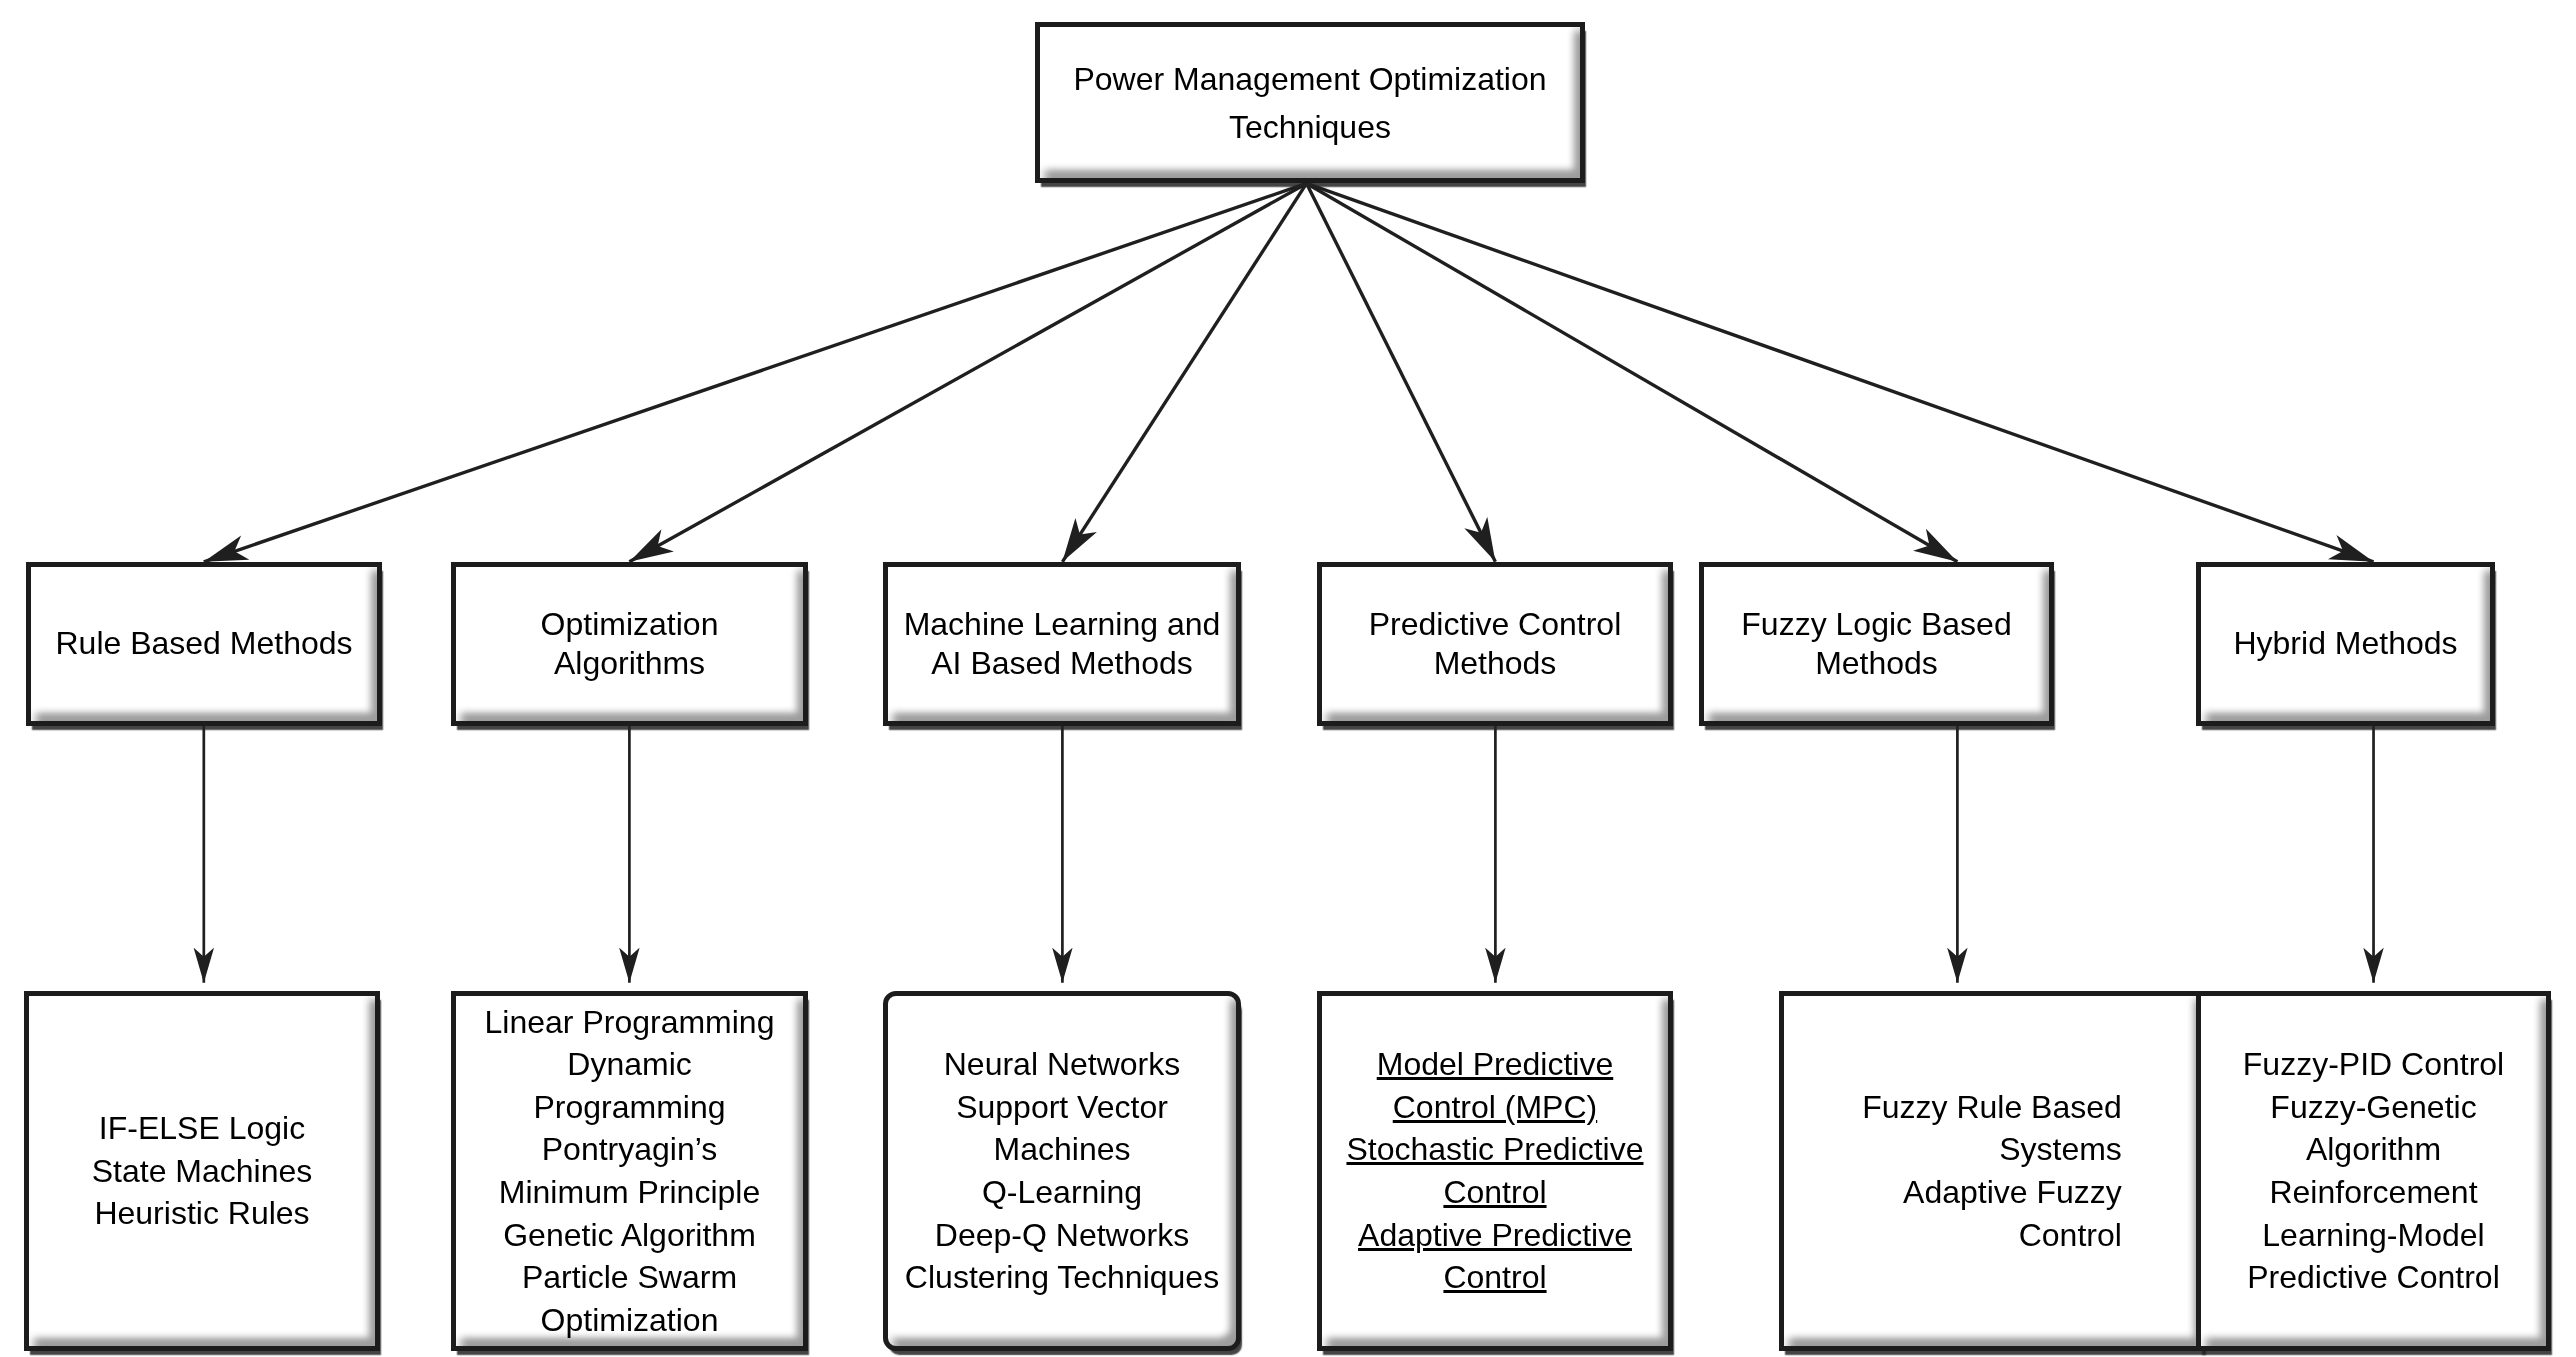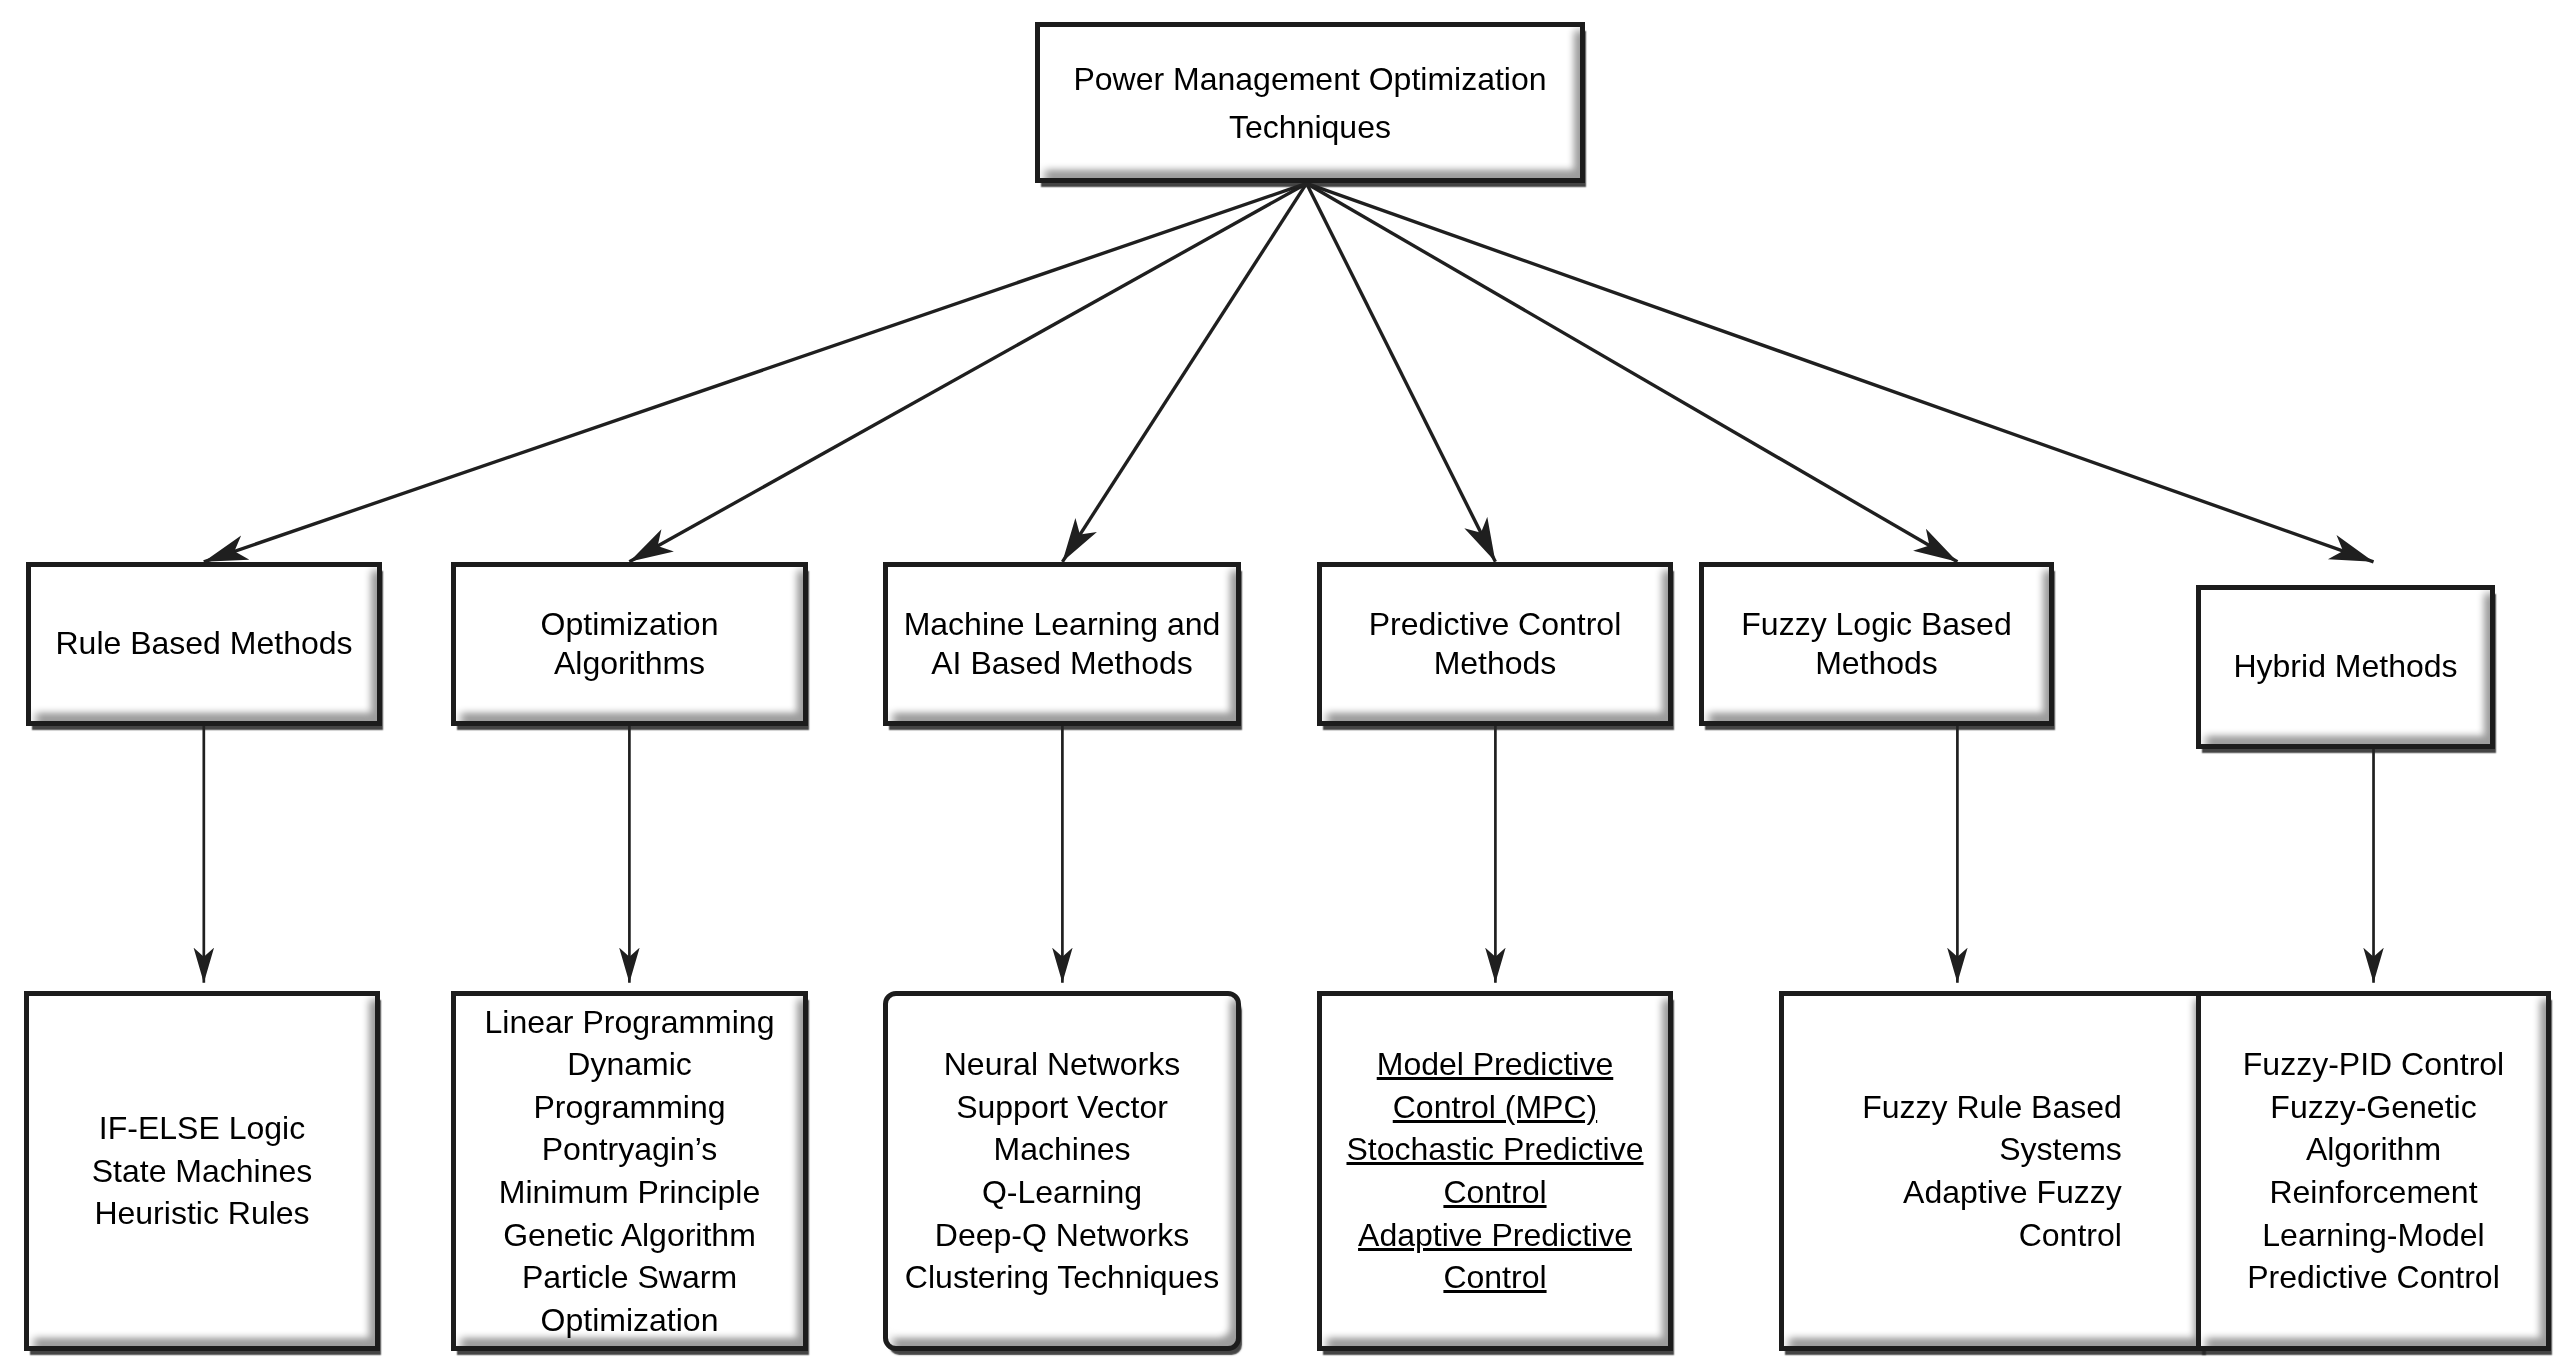--- a/index.html
+++ b/index.html
@@ -89,21 +89,21 @@
 AI Based Methods</span>
   </div>
   <div class="node cat" style="left:1317px; width:356px;">
     <span>Predictive Control
 Methods</span>
   </div>
   <div class="node cat" style="left:1699px; width:355px;">
     <span>Fuzzy Logic Based
 Methods</span>
   </div>
-  <div class="node cat" style="left:2196px; width:299px;margin-top:23px;">
+  <div class="node cat" style="left:2196px; width:299px;">
     <span>Hybrid Methods</span>
   </div>
 
   <div class="node leaf" style="left:24px; width:356px;">
     <span>IF-ELSE Logic
 State Machines
 Heuristic Rules</span>
   </div>
   <div class="node leaf" style="left:451px; width:357px;">
     <span>Linear Programming

